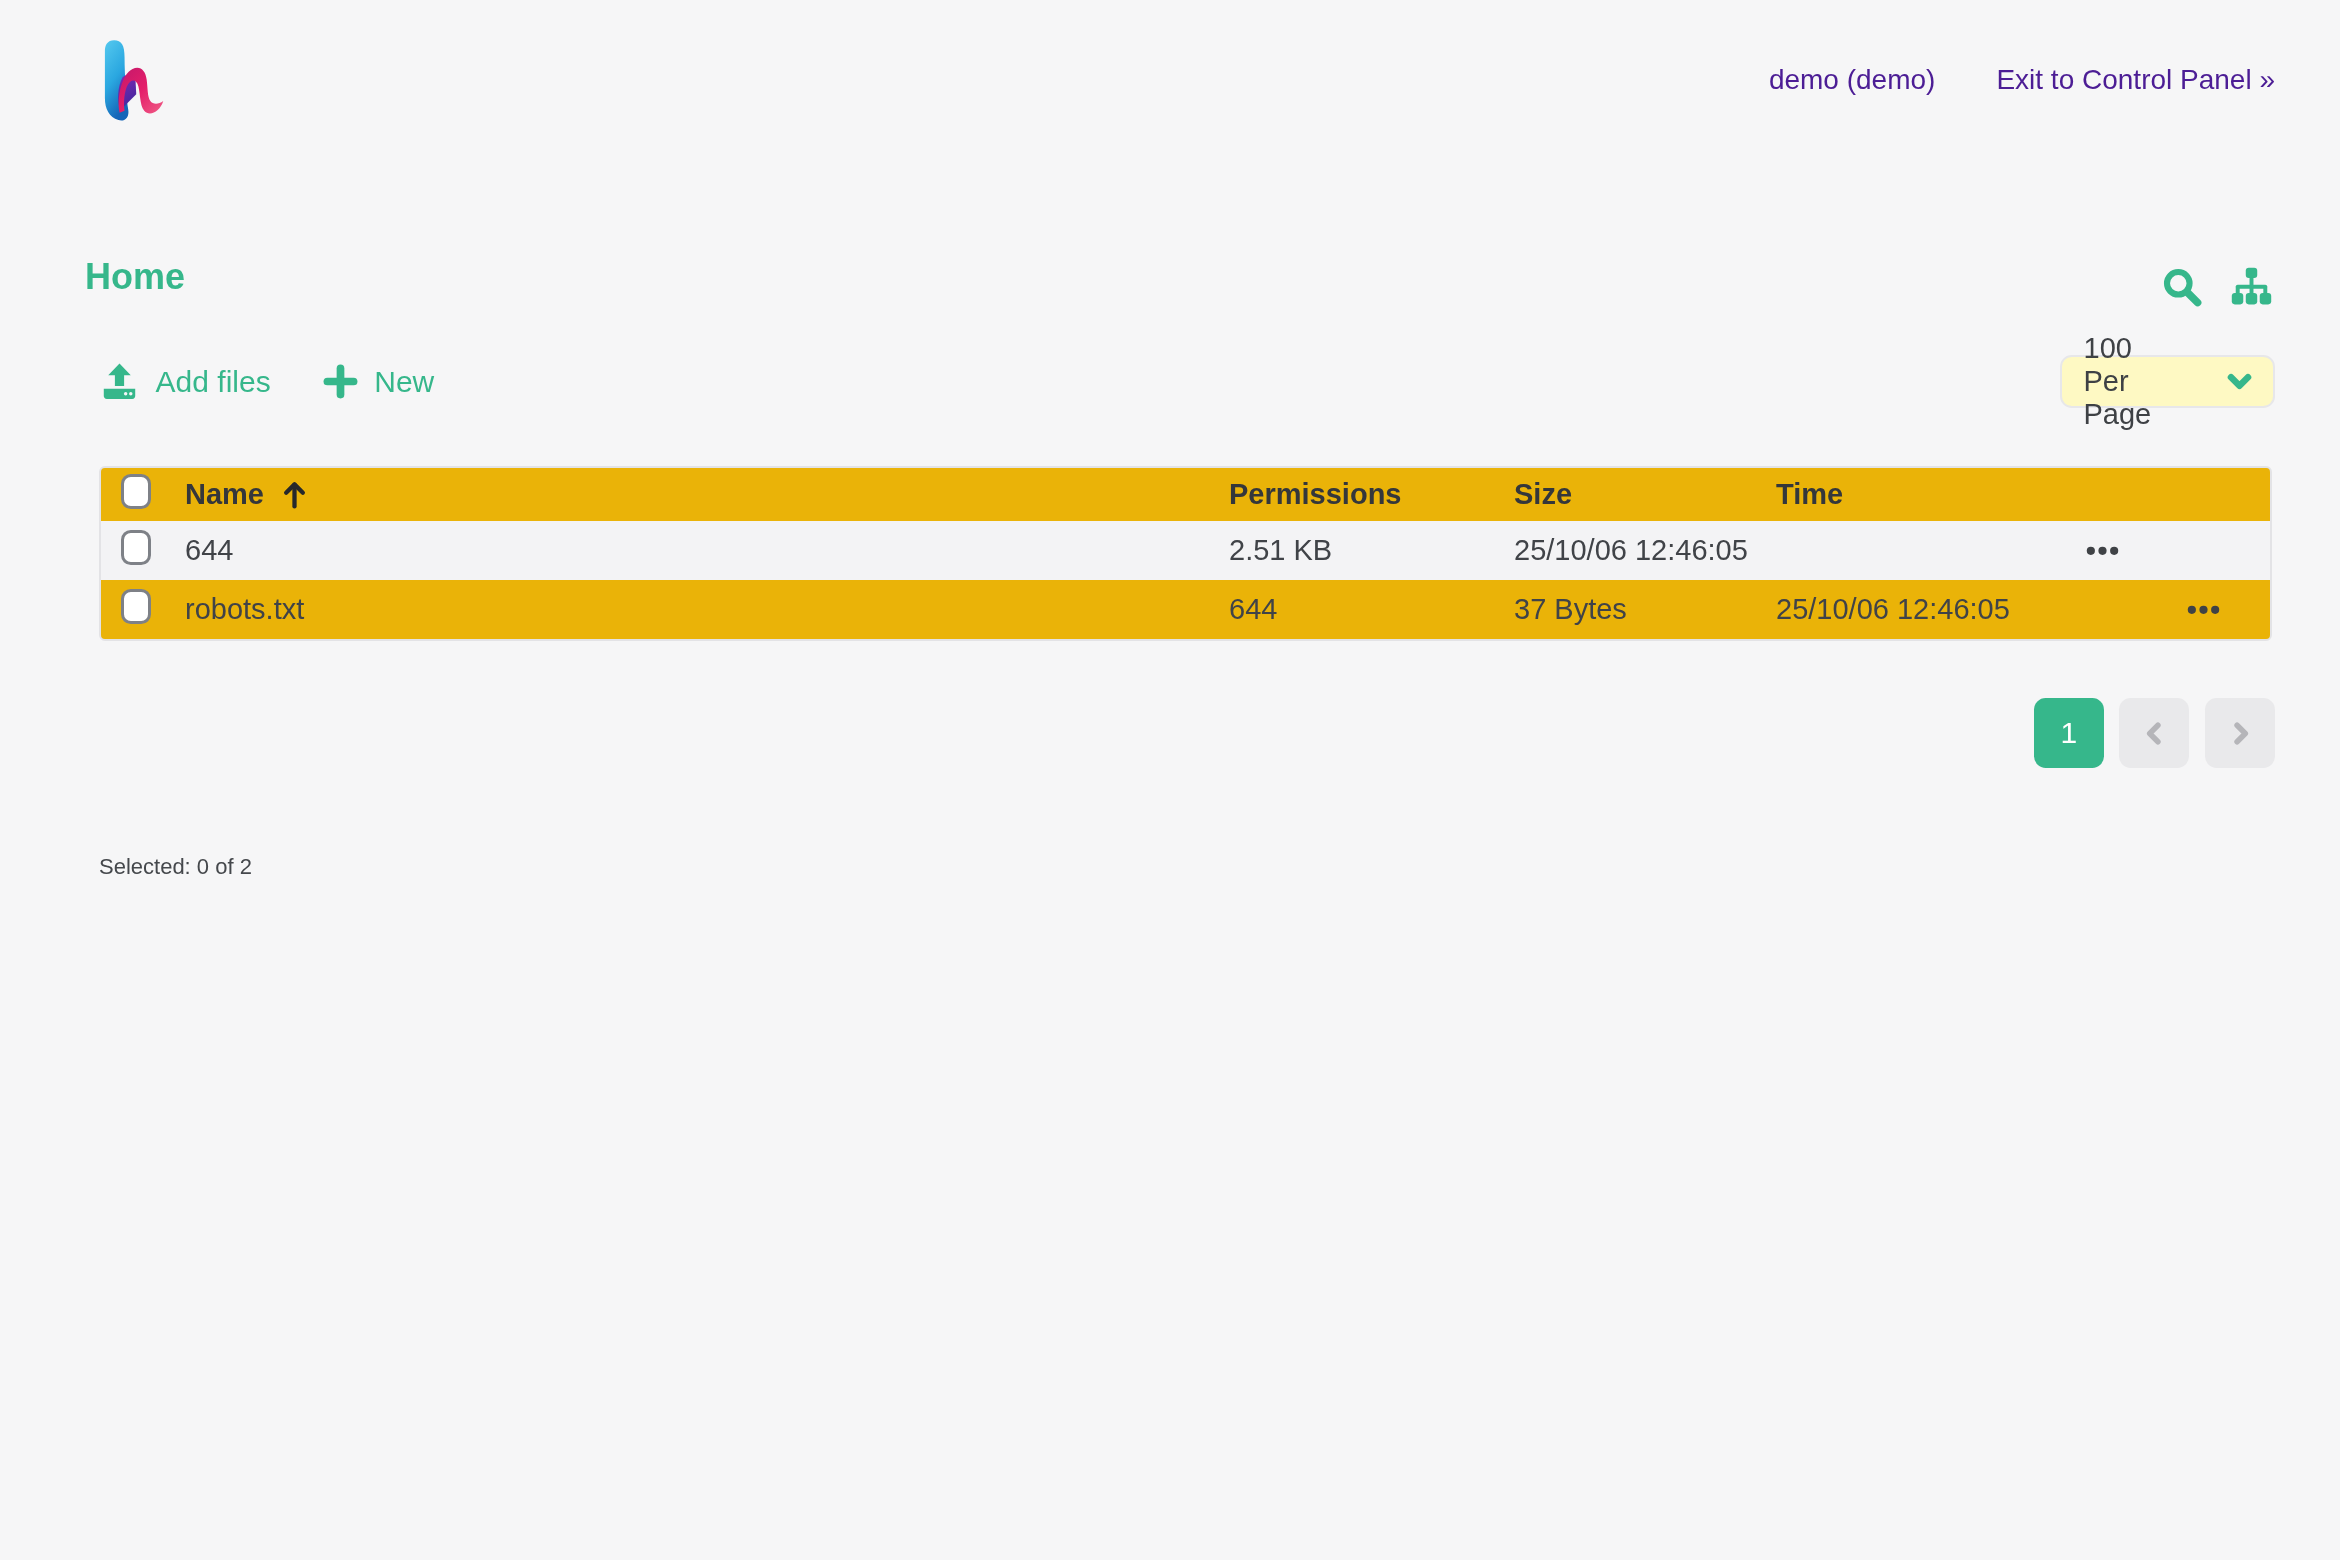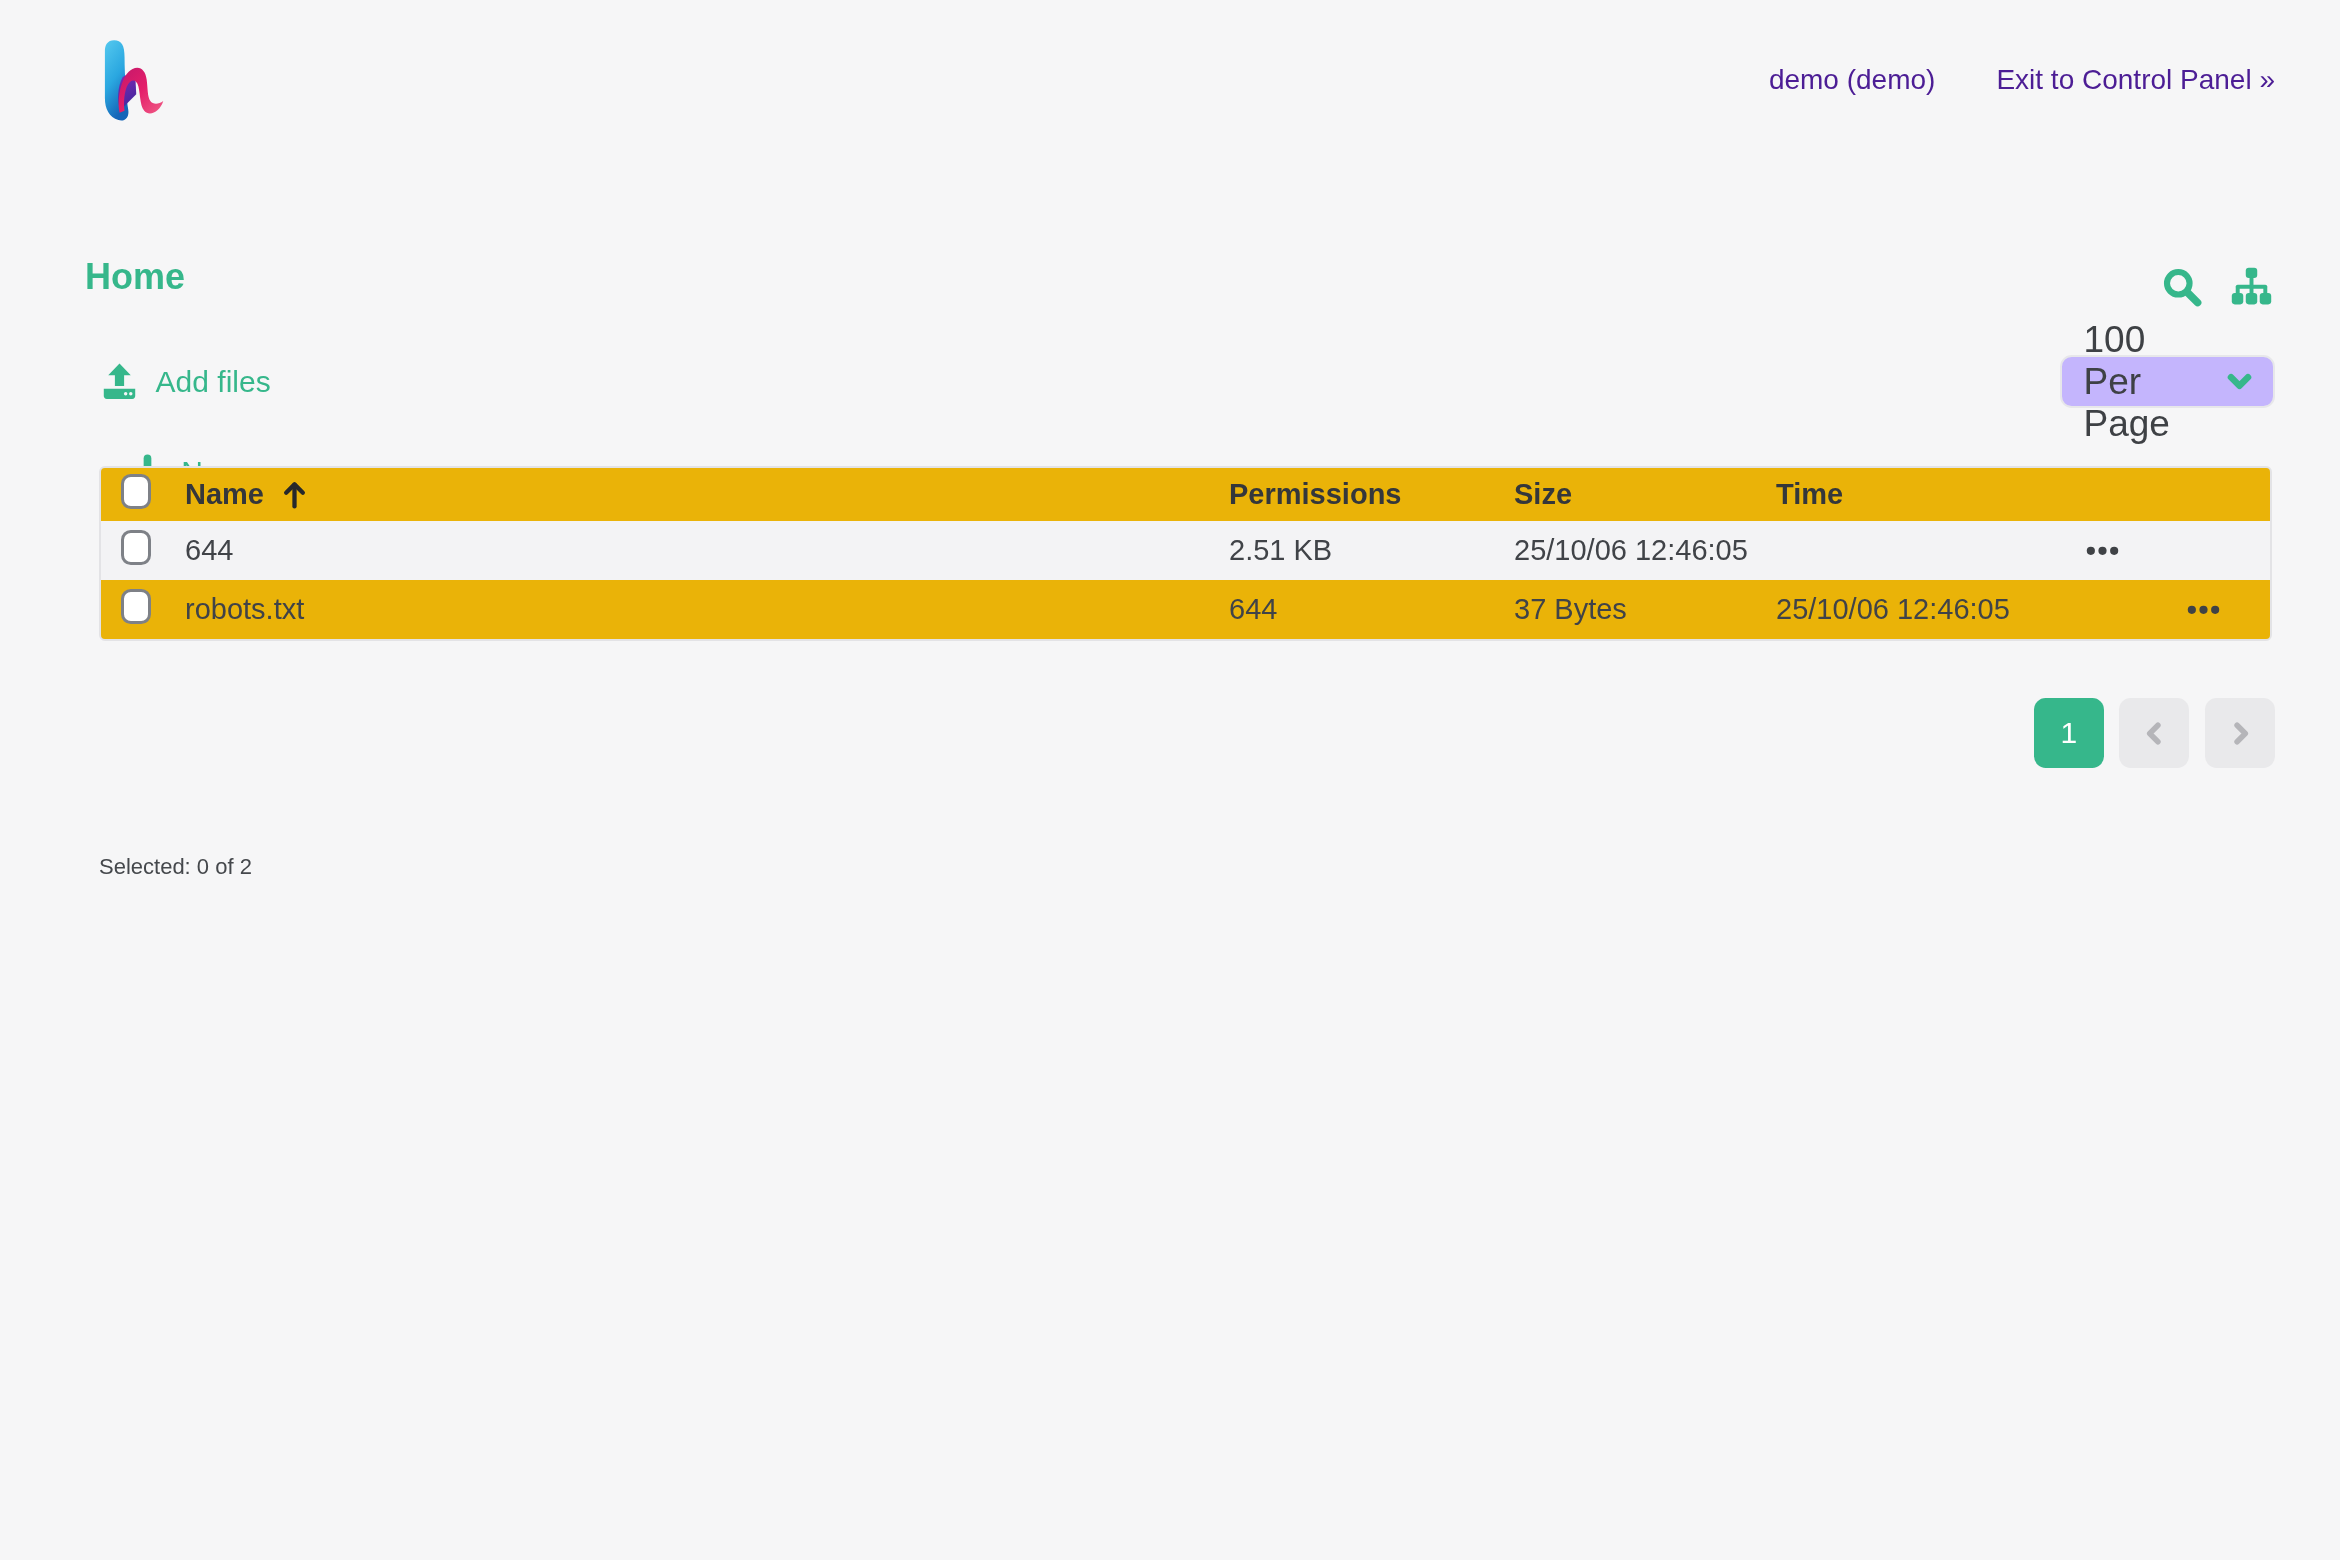--- a/index.html
+++ b/index.html
@@ -18,28 +18,28 @@
   #account { right:66px; top:64px; display:flex; align-items:center; gap:49px;
              font-size:28px; color:#44474b; }
   #account a { color:#4c1d95; text-decoration:none; cursor:pointer;margin-left:12px; }
 
   
   #page-title { left:85px; top:256px; font-size:36px; font-weight:bold; color:#36b78b; }
   #title-icons { right:66px; top:265px; display:flex; align-items:center; gap:25px; color:#36b78b; }
   #title-icons .icon-btn { cursor:pointer; display:flex; align-items:center; }
 
   
-  #toolbar { left:99px; top:361px; display:flex; align-items:center; gap:51px;flex-direction:column; }
+  #toolbar { left:99px; top:361px; display:flex; align-items:center; gap:51px; }
   .tool-btn { display:flex; align-items:center; gap:15.6px; color:#36b78b;
               font-size:30px; cursor:pointer; background:none; border:none;
               font-family:inherit; }
-  #per-page { right:66px; top:355px; width:215px; height:53px; background:#c4b5fd;
+  #per-page { right:66px; top:355px; width:215px; height:53px; background:#fef9c3;
               border:2px solid #e7e7ea; border-radius:11.7px; display:flex;
               align-items:center; justify-content:space-between; padding:0 19.5px 0 21.5px;
-              font-size:37px; color:#3e4145; cursor:pointer;gap:48px; }
+              font-size:29px; color:#3e4145; cursor:pointer;gap:48px; }
 
   
   #file-table { left:99px; top:466px; width:2173px; background:#eab308;
                 border:2px solid #e3e3e6; border-radius:5.9px; overflow:hidden; }
   .trow { display:grid; grid-template-columns:84px 1044px 285px 262px 393px 1fr;
           align-items:center; height:59px; font-size:29px; color:#404348; }
   .trow.head { height:53px; font-weight:bold; color:#34373b; font-size:29px; }
   .trow.alt { background:#f3f3f5; }
   .cell.cb-cell { padding-left:19.5px; }
   .cell.name { display:flex; align-items:center; gap:15.6px; }

